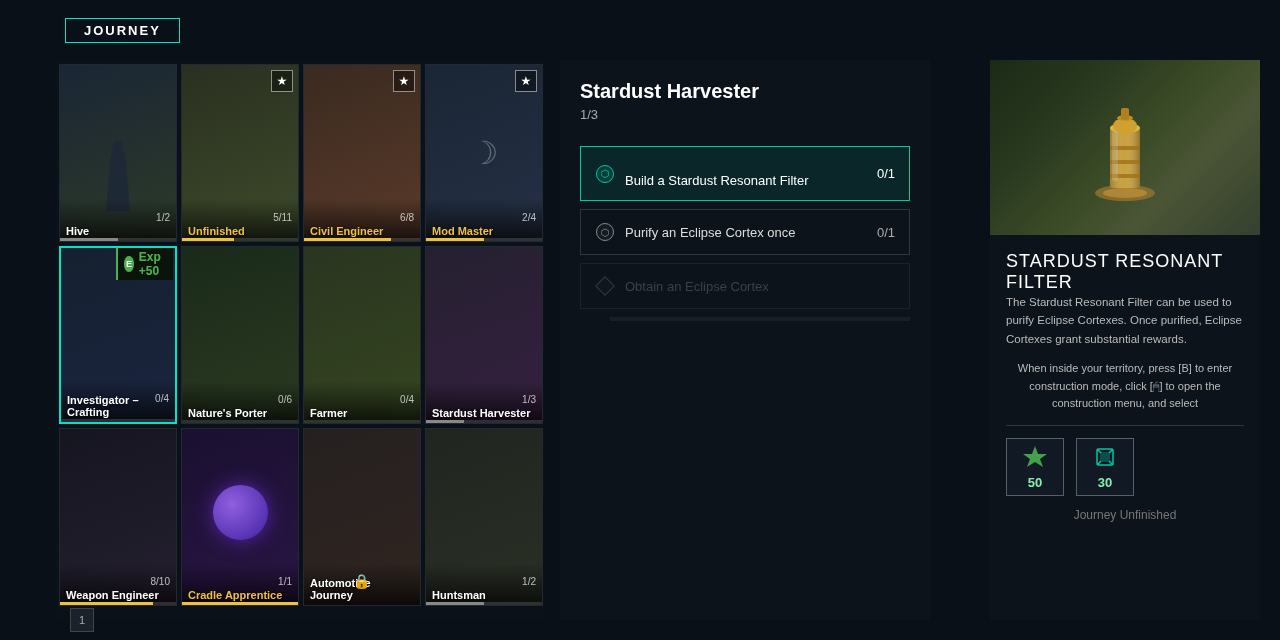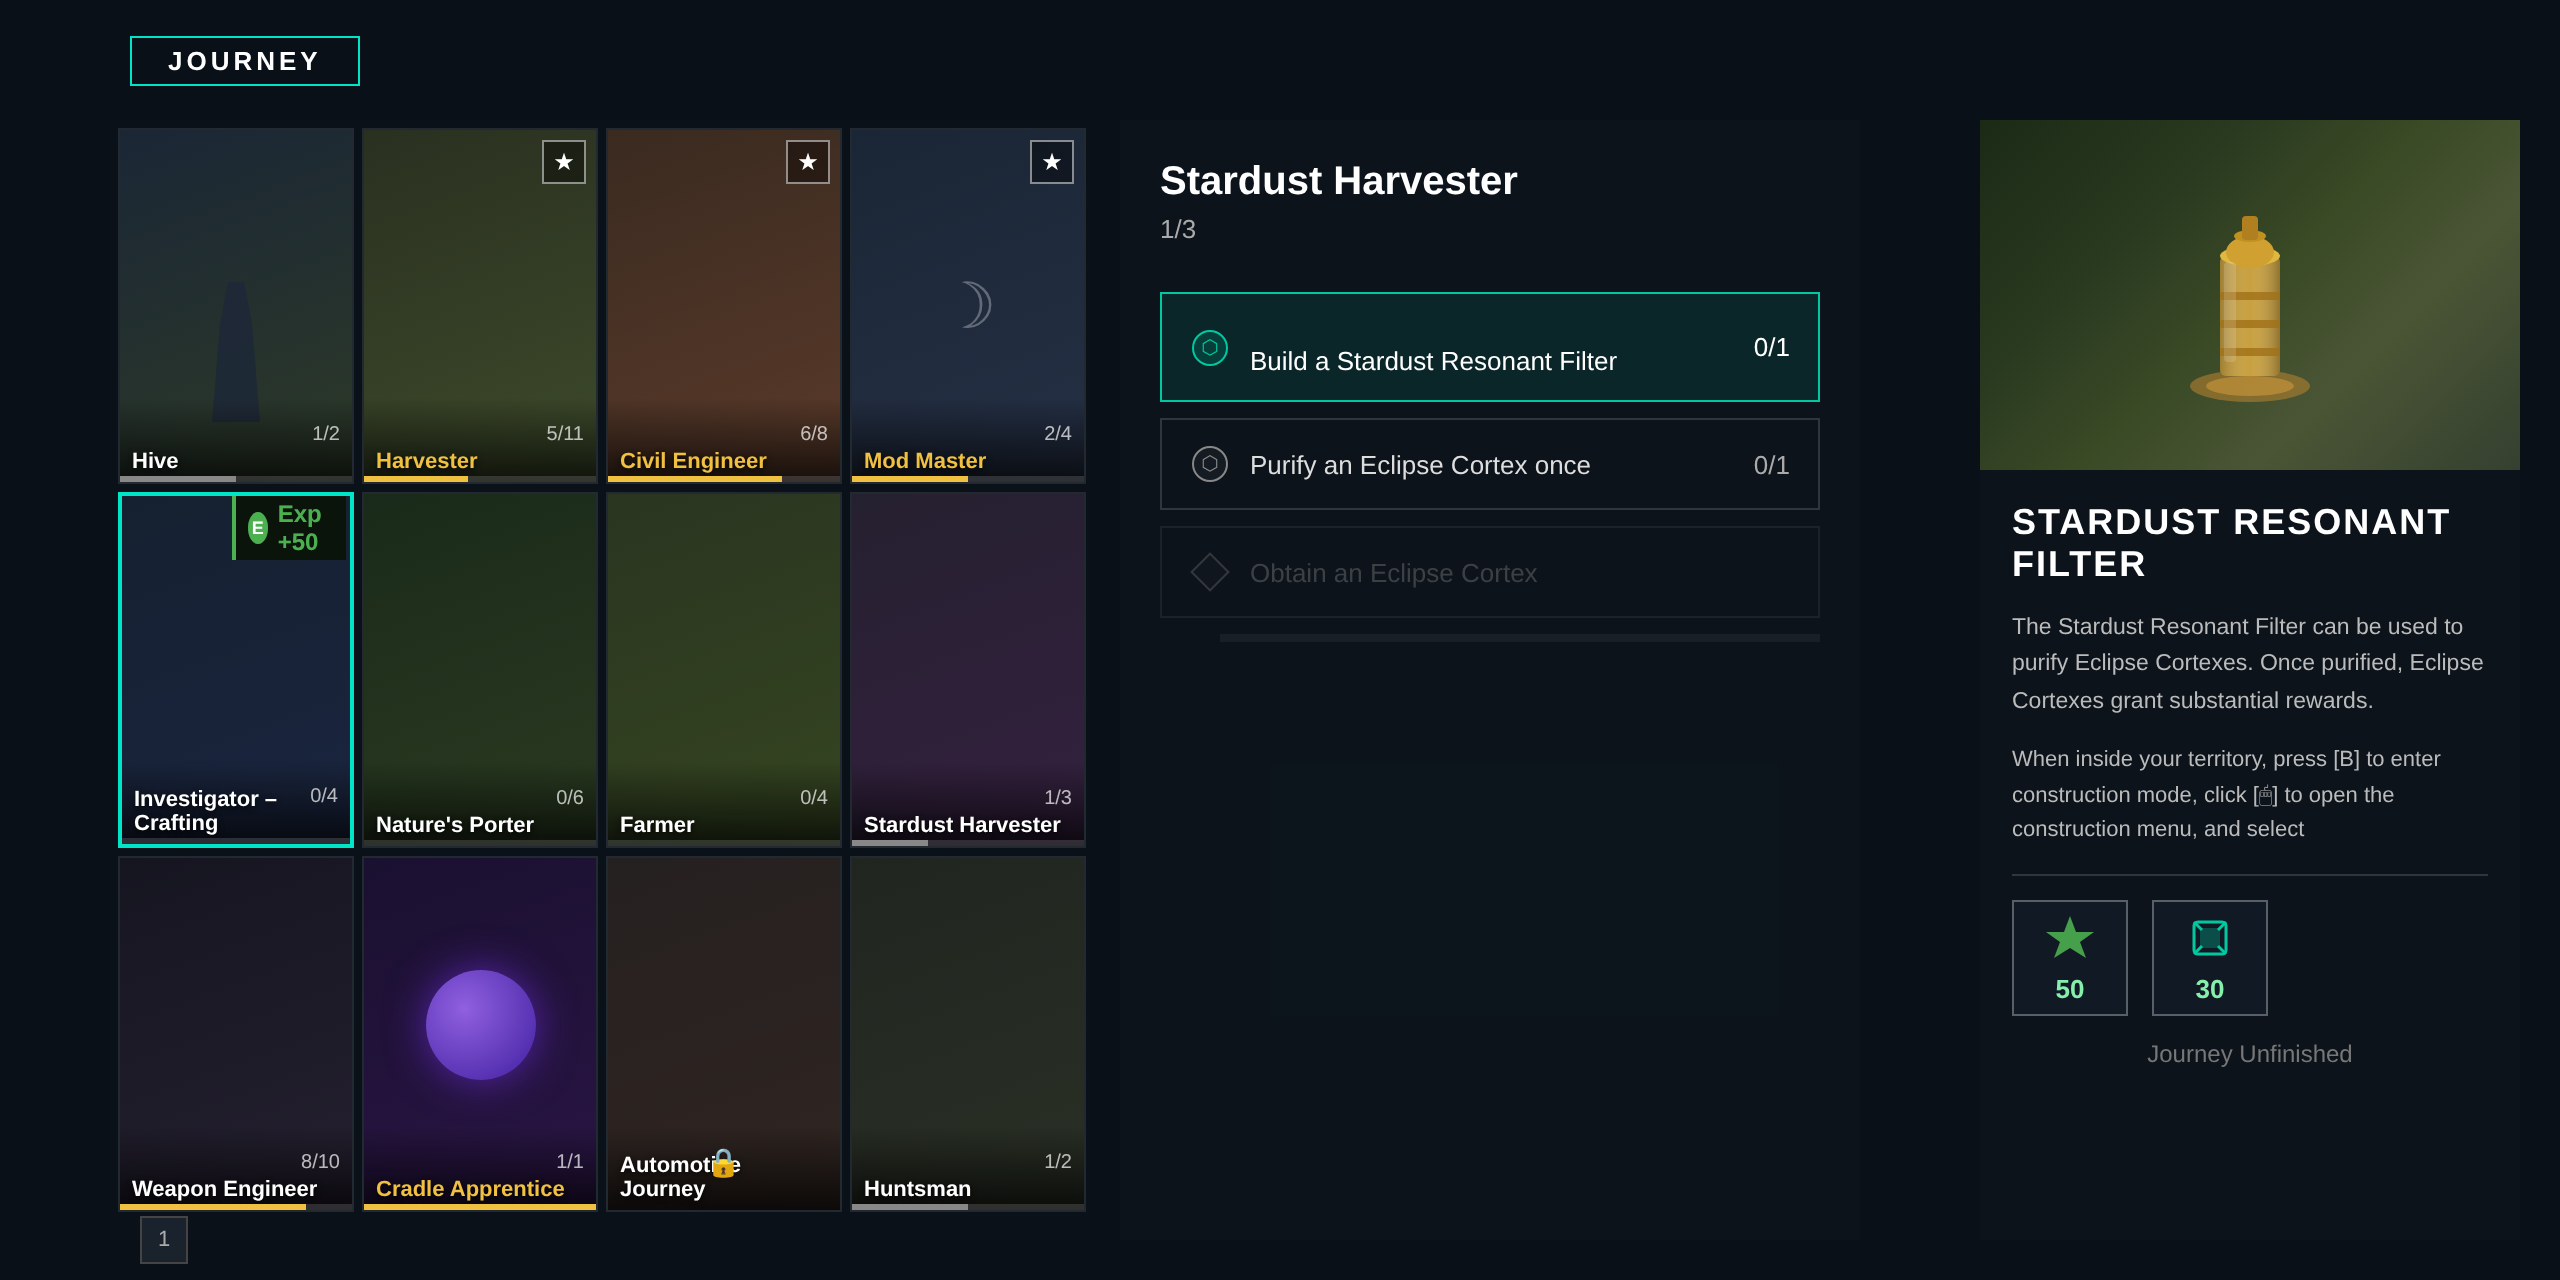--- a/index.html
+++ b/index.html
@@ -274,24 +274,23 @@
       align-items: center;
       justify-content: center;
     }
 
     .right-panel-content {
       padding: 16px;
     }
 
     .right-panel-title {
       font-size: 18px;
-      font-weight: bold;
+      font-weight: normal;
       color: #fff;
       letter-spacing: 1px;
-      margin-bottom: 12px;
     }
 
     .right-panel-desc {
       font-size: 11.5px;
       color: #bbb;
       line-height: 1.6;
       margin-bottom: 12px;
     }
 
     .right-divider {
@@ -486,21 +485,21 @@
       <div class="card-progress-text">1/2</div>
       <div class="card-progress-bar">
         <div class="card-progress-fill low" style="width:50%"></div>
       </div>
     </div>
 
     <div class="grid-item card-pathfinder">
       <div class="card-artwork pathfinder-art bg"></div>
       <div class="card-icon-corner">★</div>
       <div class="card-label-bg">
-        <div class="card-label" style="color:#f0c040">Harvester</div>
+        <div class="card-label" style="color:#f0c040">Unfinished</div>
       </div>
       <div class="card-progress-text">5/11</div>
       <div class="card-progress-bar">
         <div class="card-progress-fill" style="width:45%; background:#f0c040"></div>
       </div>
     </div>
 
     <div class="grid-item card-civil">
       <div class="card-artwork civil-art bg"></div>
       <div class="card-icon-corner">★</div>
@@ -682,21 +681,21 @@
           <stop offset="0.5" stop-color="#fff" stop-opacity="0.0"></stop>
           <stop offset="1" stop-color="#000" stop-opacity="0.4"></stop>
         </linearGradient>
       </defs>
     </svg>
   </div>
 
   <div class="right-panel-content">
     <div class="right-panel-title">STARDUST RESONANT FILTER</div>
     <div class="right-panel-desc">The Stardust Resonant Filter can be used to purify Eclipse Cortexes. Once purified, Eclipse Cortexes grant substantial rewards.</div>
-    <div class="right-panel-desc" style="font-size:11px;">When inside your territory, press [B] to enter construction mode, click [🖱] to open the construction menu, and select</div>
+    <div class="right-panel-desc" style="font-size:11px;text-align:center;">When inside your territory, press [B] to enter construction mode, click [🖱] to open the construction menu, and select</div>
 
     <div class="right-divider"></div>
 
     <div class="rewards-row">
 
       <div class="reward-box">
         <div class="reward-icon">
           <svg width="26" height="26" viewBox="0 0 26 26">
             <polygon points="13,2 16,10 25,10 18,15 21,23 13,18 5,23 8,15 1,10 10,10" fill="#4caf50" opacity="0.9"></polygon>
           </svg>

